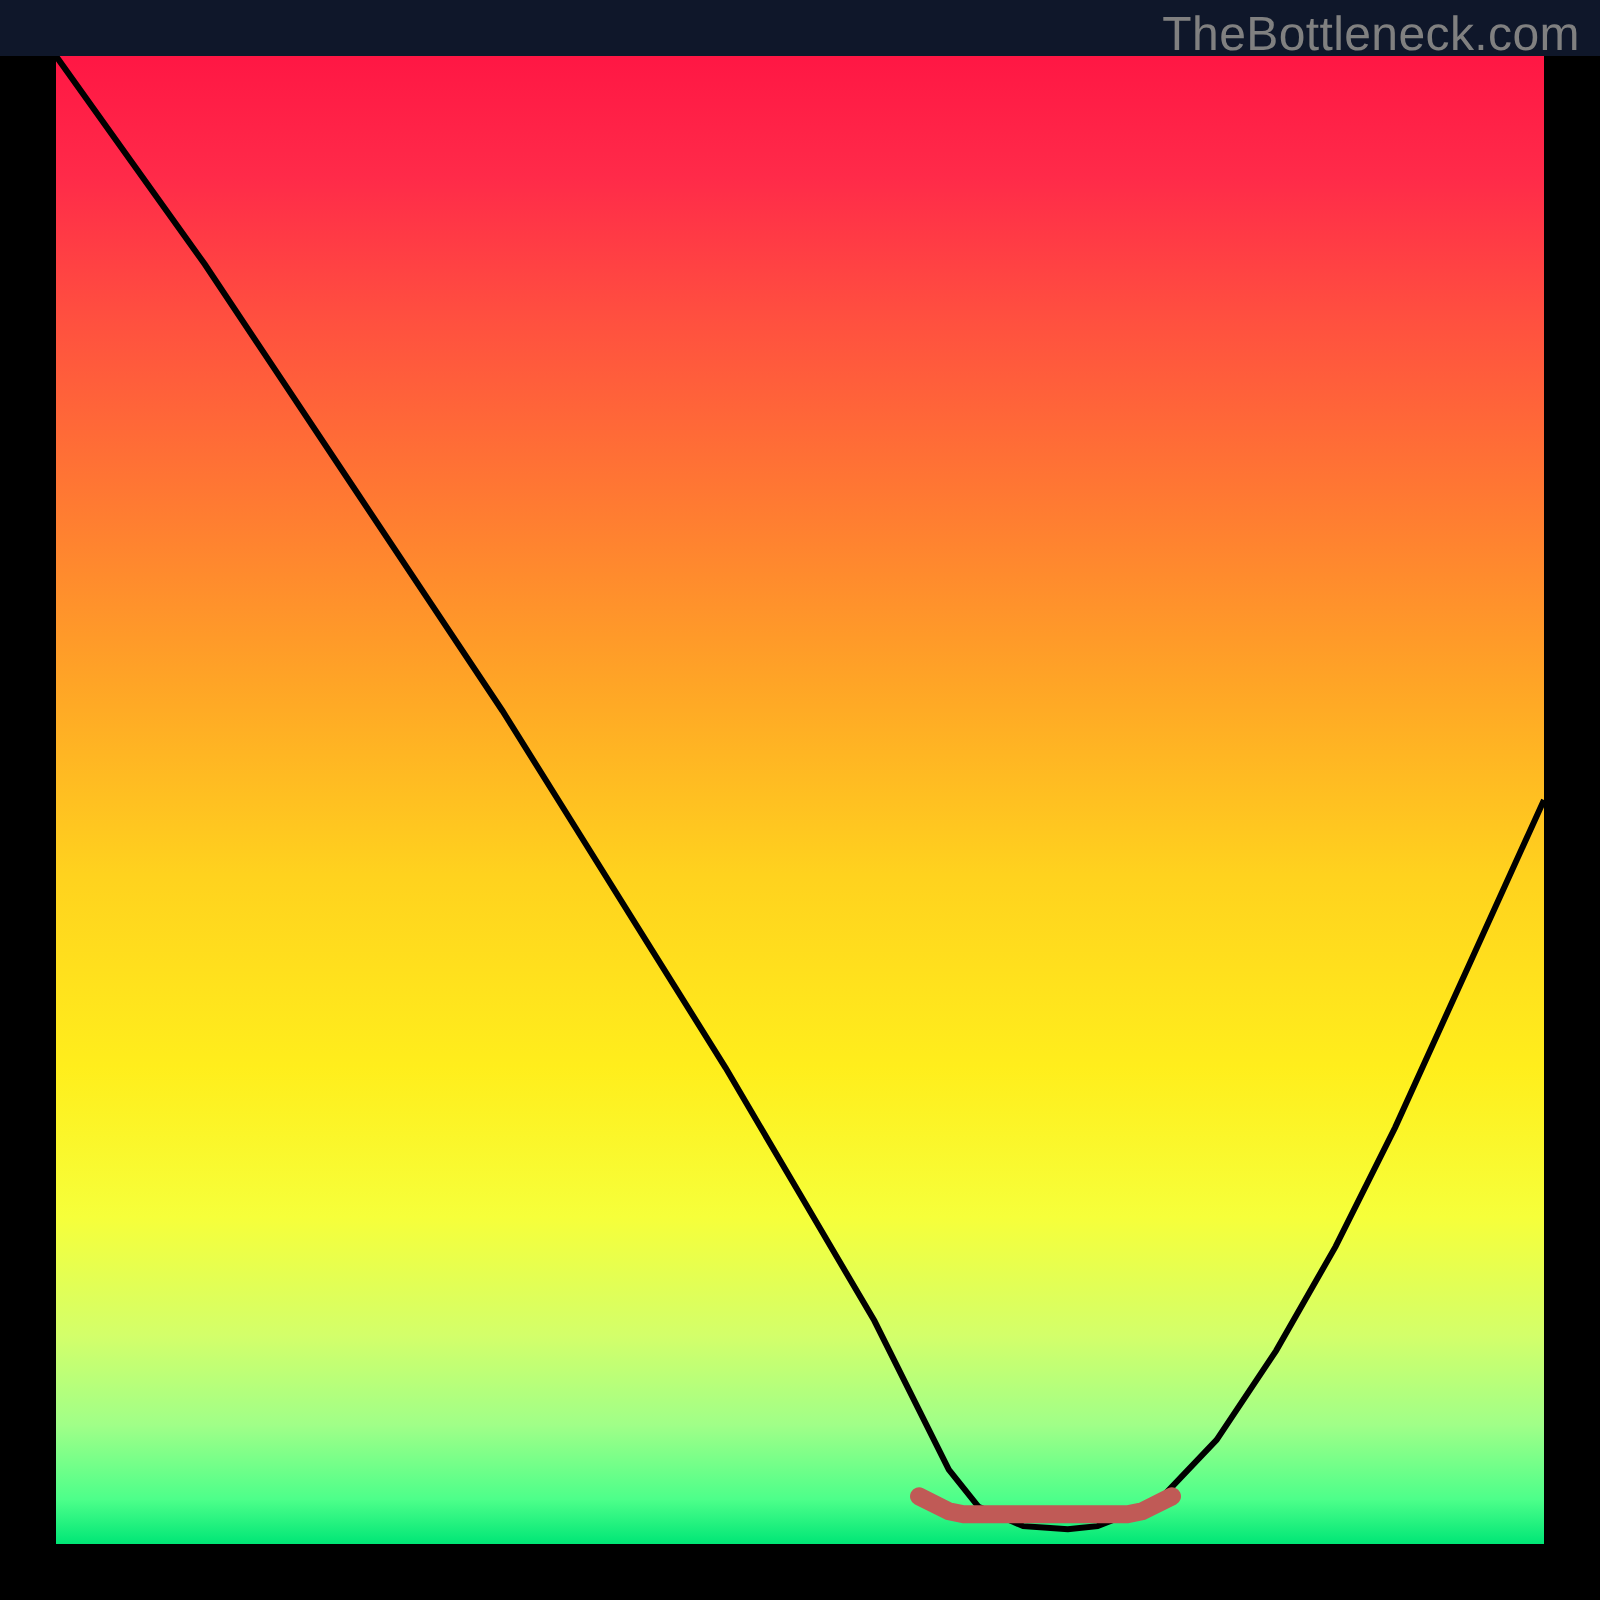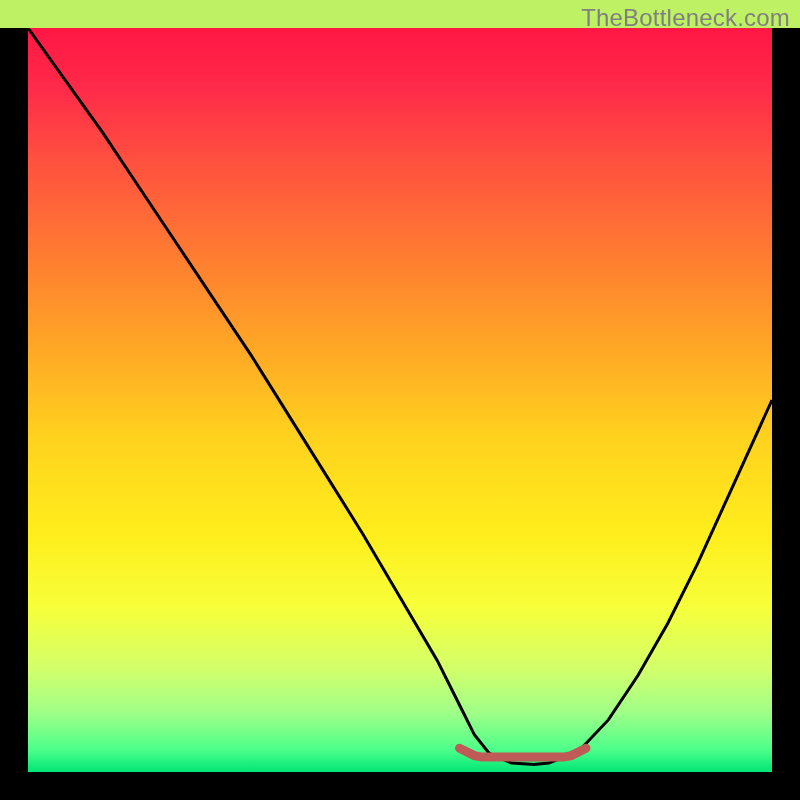--- a/index.html
+++ b/index.html
@@ -8,21 +8,21 @@
     width: 800px;
     height: 800px;
     background: #ffffff;
     font-family: Arial, Helvetica, sans-serif;
     overflow: hidden;
   }
   .frame {
     position: relative;
     width: 800px;
     height: 800px;
-    background: #bef264;
+    background: #0f172a;
   }
   .watermark {
     position: absolute;
     top: 4px;
     right: 10px;
     font-size: 24px;
     color: #808080;
     font-weight: 500;
     letter-spacing: 0.2px;
   }

